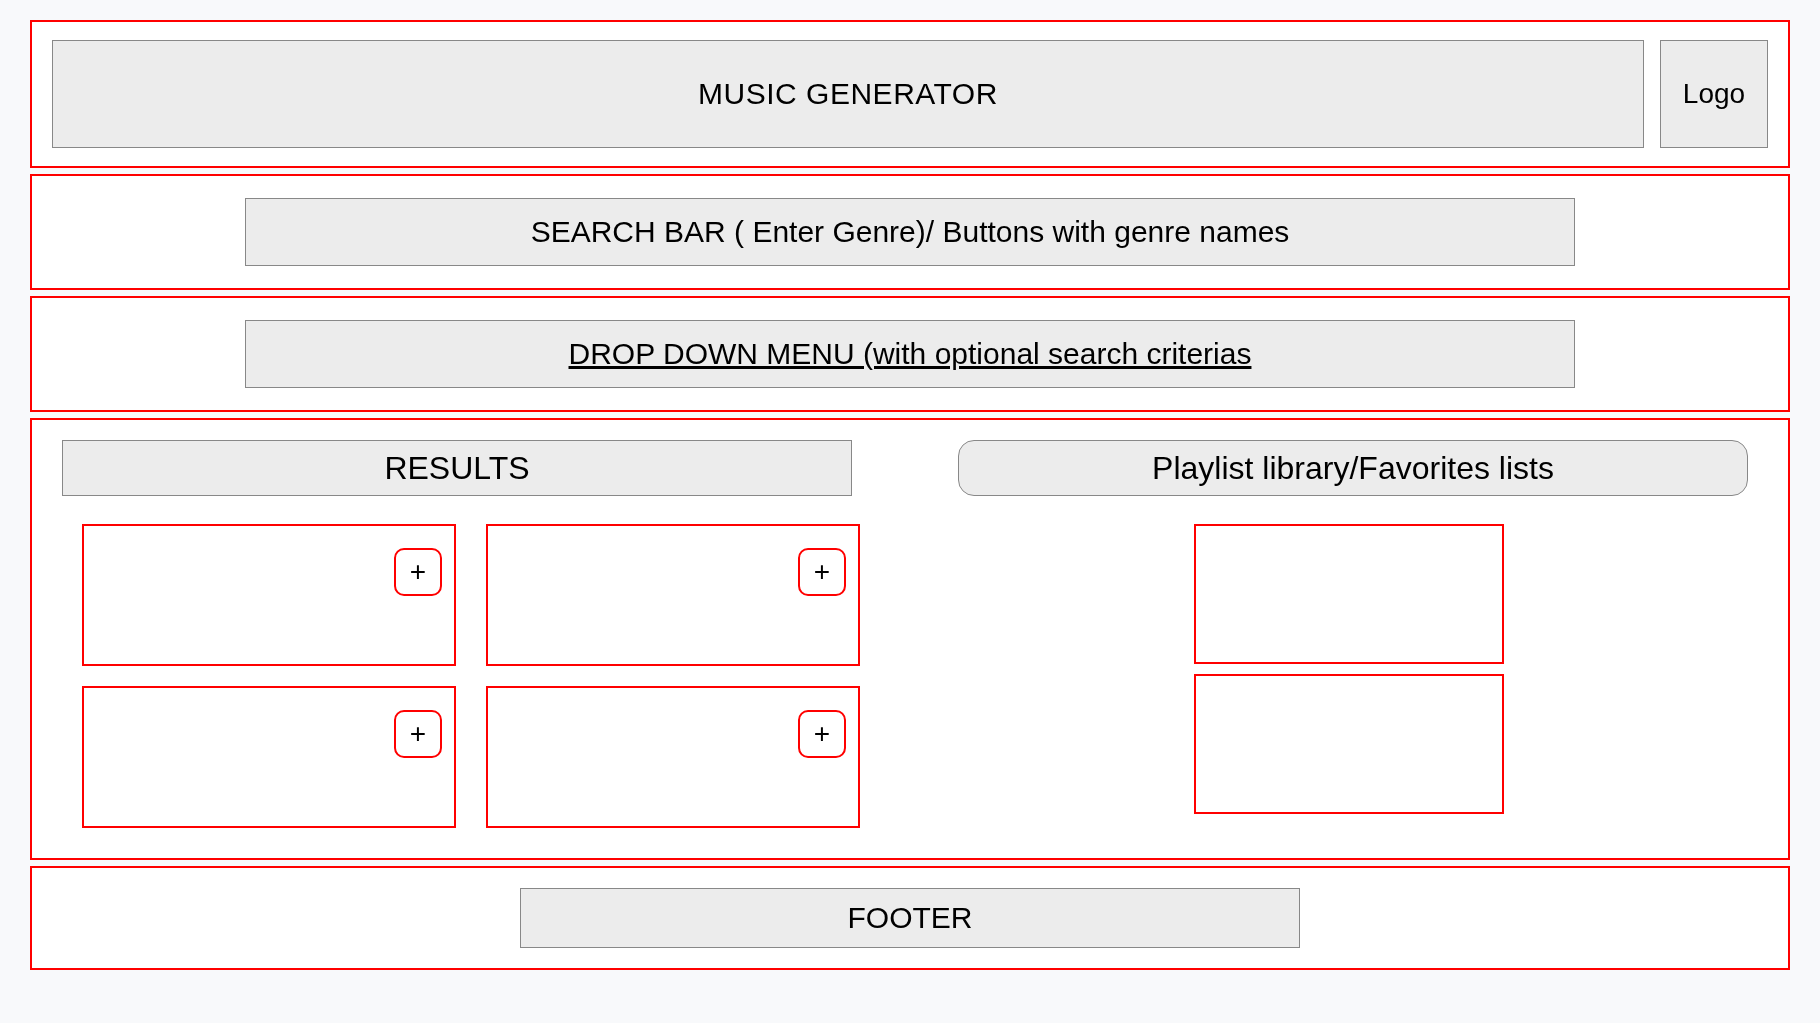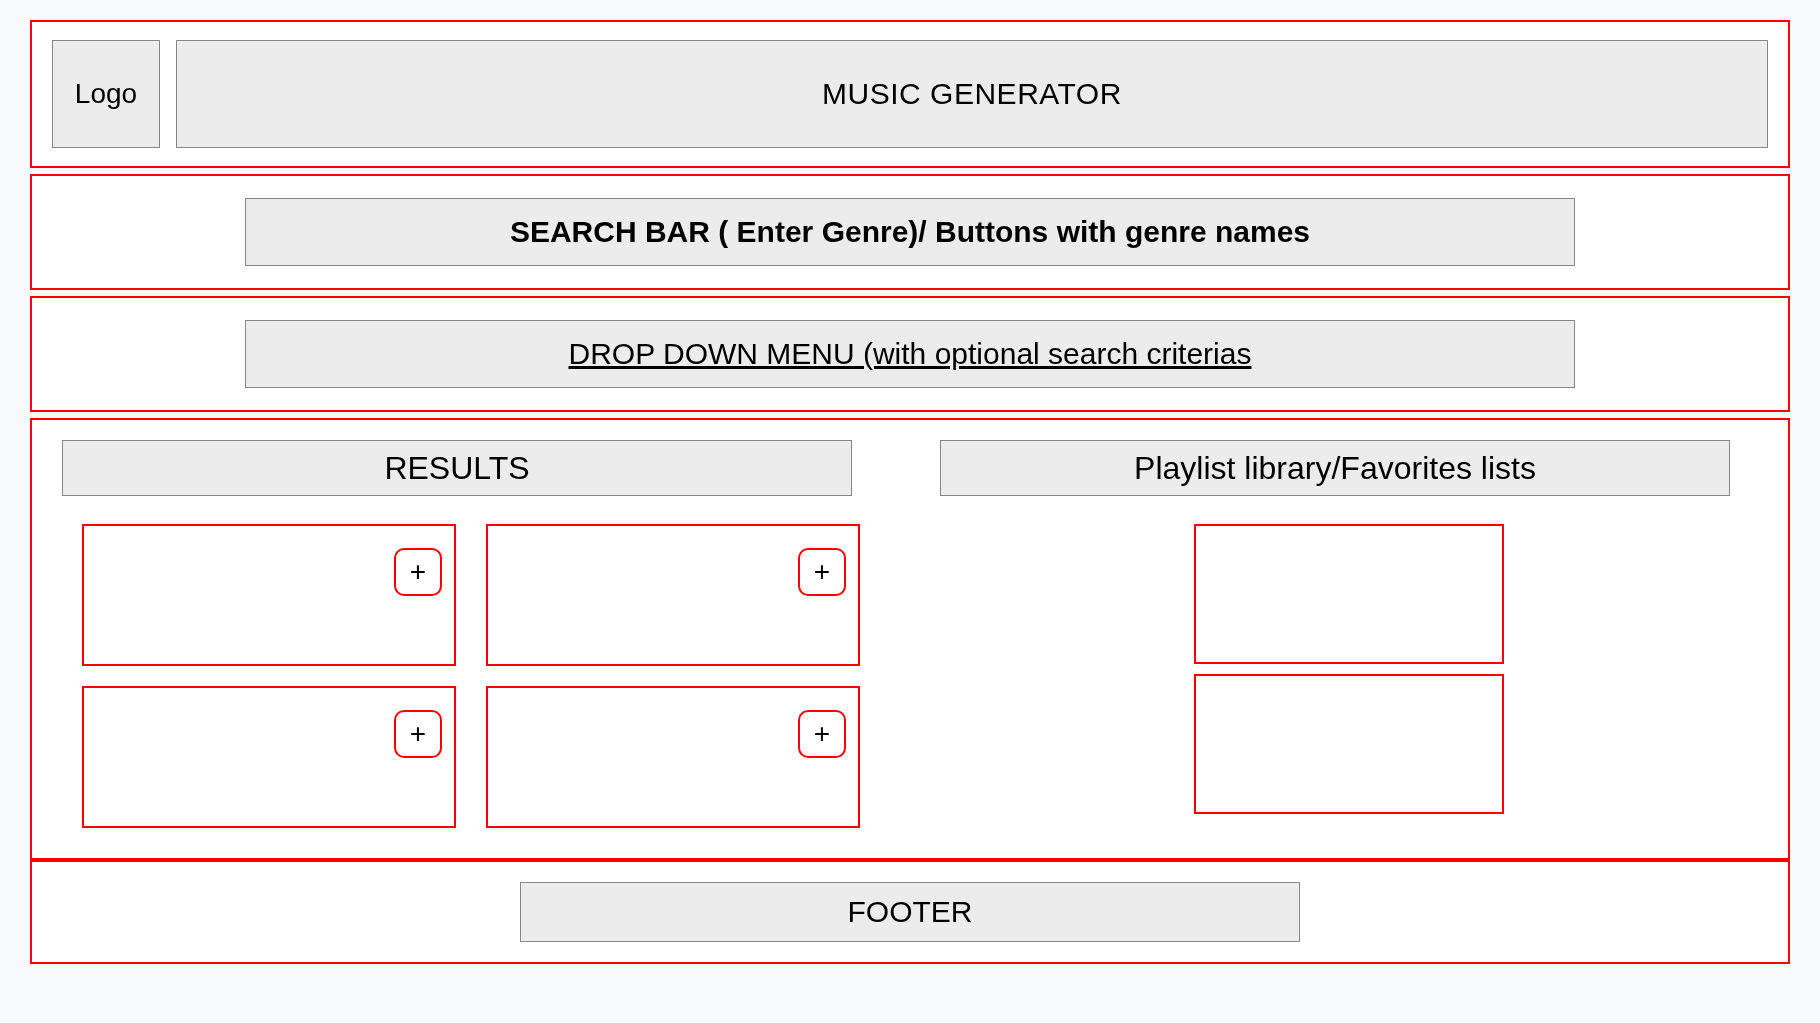--- a/index.html
+++ b/index.html
@@ -54,21 +54,20 @@
       justify-content: center;
       margin-top: 6px;
     }
     .search-bar {
       width: 1330px;
       height: 68px;
       display: flex;
       align-items: center;
       justify-content: center;
       font-size: 30px;
-      font-weight: bold;
     }
     
     .dropdown-row {
       padding: 22px 20px;
       display: flex;
       justify-content: center;
       margin-top: 6px;
     }
     .dropdown-box {
       width: 1330px;
@@ -102,21 +101,22 @@
       justify-content: center;
       font-size: 32px;
       margin: 0 auto;
     }
     .results-panel .panel-header {
       width: 790px;
       margin-left: 0;
     }
     .playlist-panel .panel-header {
       width: 790px;
-      margin-left: 0;
+      margin-left: 18px;
+      border-radius: 16px;
     }
     .results-grid {
       display: grid;
       grid-template-columns: 1fr 1fr;
       gap: 20px 30px;
       margin-top: 28px;
       padding: 0 20px 0 20px;
     }
     .result-card {
       border: 2px solid #ff0000;
@@ -149,21 +149,21 @@
       border: 2px solid #ff0000;
       width: 310px;
       height: 140px;
       background: #fff;
     }
     
     .footer-row {
       padding: 20px;
       display: flex;
       justify-content: center;
-      margin-top: 0;
+      margin-top: 6px;
     }
     .footer-box {
       width: 780px;
       height: 60px;
       display: flex;
       align-items: center;
       justify-content: center;
       font-size: 30px;
     }
     
@@ -174,25 +174,25 @@
     .main-container > div {
       flex: 1;
     }
   </style>
 </head>
 <body>
 
 <div class="outer">
 
   <div class="red-box header-row">
+    <div class="gray-box title-box">
+      <span>MUSIC GENERATOR</span>
+    </div>
     <div class="gray-box logo-box">
       <span>Logo</span>
-    </div>
-    <div class="gray-box title-box">
-      <span>MUSIC GENERATOR</span>
     </div>
   </div>
 
   <div class="red-box search-row">
     <div class="gray-box search-bar">
       <span>SEARCH BAR ( Enter Genre)/ Buttons with genre names</span>
     </div>
   </div>
 
   <div class="red-box dropdown-row">

